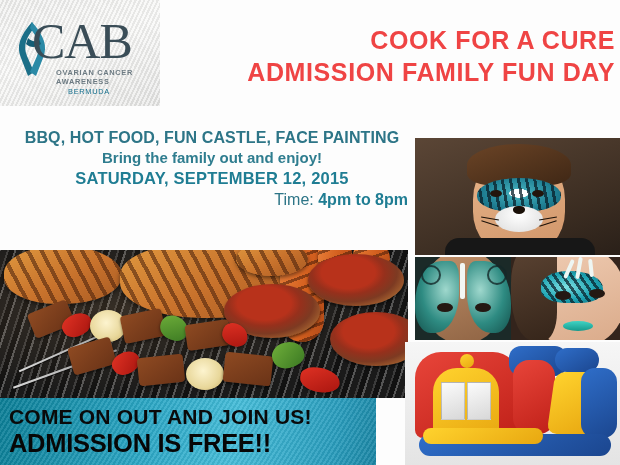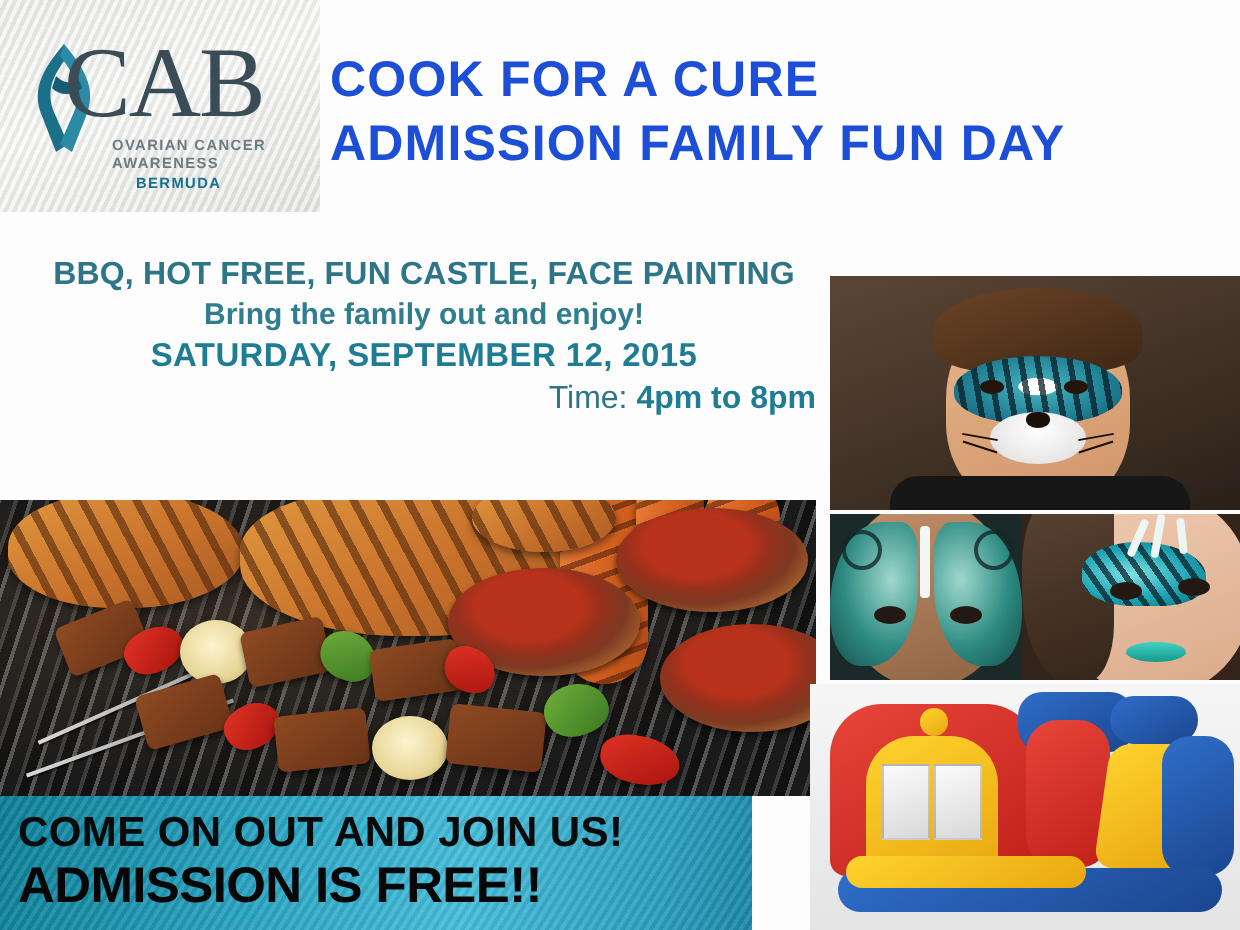--- a/index.html
+++ b/index.html
@@ -26,26 +26,26 @@
     position:absolute;left:24px;top:0px;
     font-family:"Liberation Serif", serif;
     font-size:50px;line-height:50px;letter-spacing:-1px;
     color:#3a4d57;font-weight:400;
   }
   .logo-sub{
     position:absolute;left:48px;top:52px;width:100px;
     font-size:7.4px;line-height:9.4px;letter-spacing:.7px;
     color:#6d7b83;font-weight:600;text-align:left;
   }
-  .logo-sub b{color:#18718f;font-weight:700;padding-left:12px;}
+  .logo-sub b{color:#18718f;font-weight:400;padding-left:12px;}
 
   
   .title-block{
     position:absolute;left:165px;top:24px;width:450px;
-    text-align:left;color:#1d4ed8;
+    text-align:right;color:#ef4444;
   }
   .title-line1{font-size:25px;letter-spacing:.6px;font-weight:600;line-height:32px;}
   .title-line2{font-size:25px;letter-spacing:.6px;font-weight:600;line-height:32px;}
 
   
   .body-text{
     position:absolute;left:16px;top:128px;width:392px;
     color:#2d7587;
   }
   .bt-line{line-height:20px;}
@@ -220,21 +220,21 @@
       </div>
     </div>
   </div>
 
   <div class="title-block">
     <div class="title-line1">COOK FOR A CURE</div>
     <div class="title-line2">ADMISSION FAMILY FUN DAY</div>
   </div>
 
   <div class="body-text">
-    <div class="bt-line l1">BBQ, HOT FREE, FUN CASTLE, FACE PAINTING</div>
+    <div class="bt-line l1">BBQ, HOT FOOD, FUN CASTLE, FACE PAINTING</div>
     <div class="bt-line l3">Bring the family out and enjoy!</div>
     <div class="bt-line l4">SATURDAY, SEPTEMBER 12, 2015</div>
     <div class="bt-line l6">
       <span class="lab">Time:</span>
       <span class="val">4pm to 8pm</span>
     </div>
   </div>
 
   <div class="photo-grill">
     <div class="grill-grate"></div>

